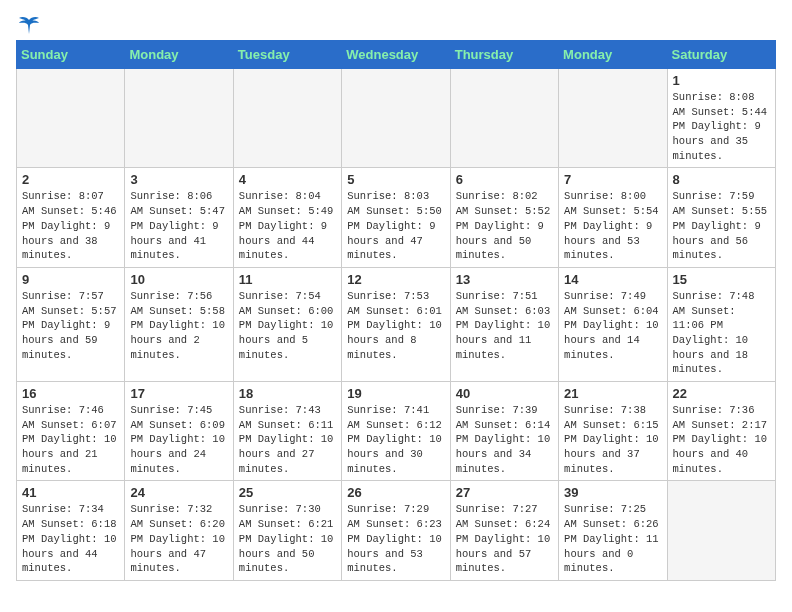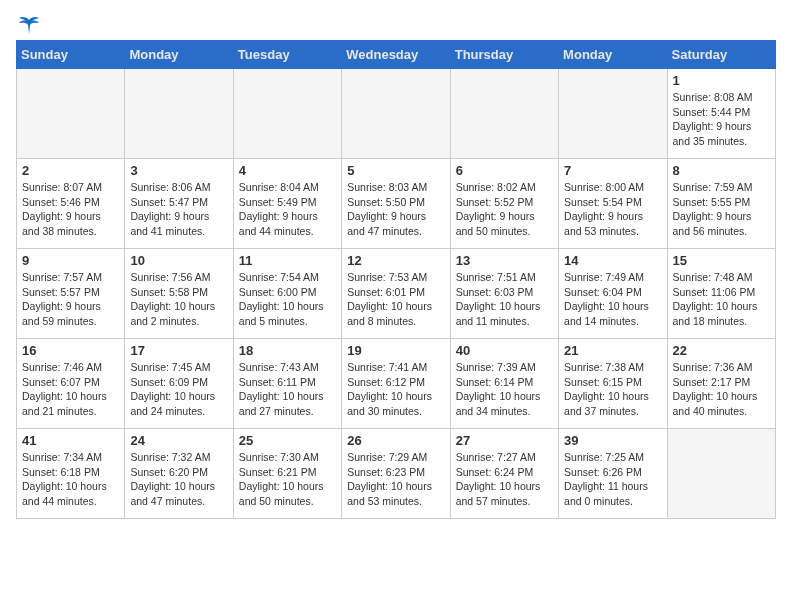--- a/index.html
+++ b/index.html
@@ -34,21 +34,21 @@
       font-weight: normal;
       color: #555;
     }
     .calendar {
       width: 100%;
       border-collapse: collapse;
       table-layout: fixed;
     }
     .calendar thead tr th {
       background: #2a6dc9;
-      color: #e5e5e5;
+      color: #86efac;
       padding: 6px 4px;
       font-size: 13px;
       text-align: left;
       border: 1px solid #2a6dc9;
     }
     .calendar tbody tr td {
       border: 1px solid #ccc;
       vertical-align: top;
       padding: 4px 5px;
       height: 90px;
@@ -62,20 +62,21 @@
     .day-number {
       font-size: 13px;
       font-weight: bold;
       display: block;
       margin-bottom: 2px;
     }
     .day-info {
       font-size: 10.5px;
       line-height: 1.4;
       color: #333;
+      font-family: Liberation Mono, monospace;
     }
   </style>
 </head>
 <body>
 
 <div class="header">
   <div class="logo">
     <div style="display:flex;align-items:center;">
       <span style="font-size:22px;font-weight:bold;color:#333;"></span>
       <svg width="22" height="20" viewBox="0 0 22 20" style="margin:0 2px;">

